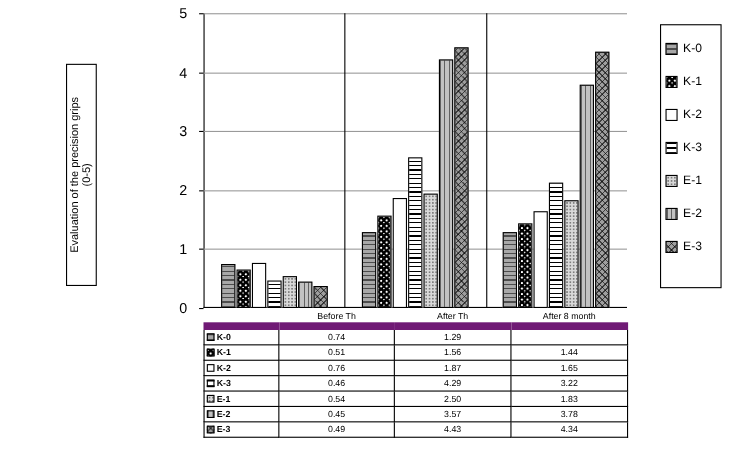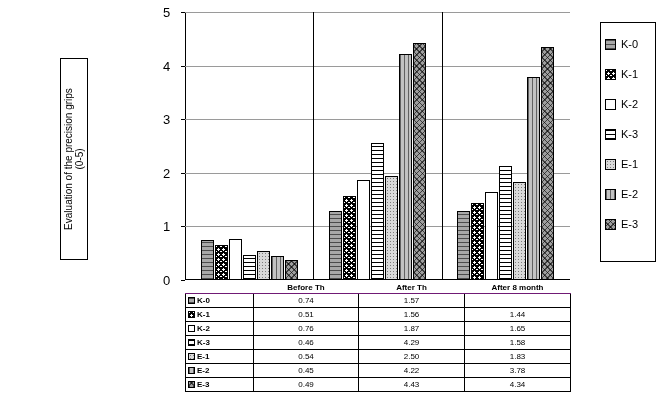--- a/index.html
+++ b/index.html
@@ -192,23 +192,23 @@
   td, th {
     border: 1px solid #000;
     font-size: 8px;
     height: 13px;
     text-align: center;
     padding: 0;
     font-weight: normal;
   }
   .hdr-row td {
     border: none;
-    border-bottom: 1px solid #701a75;
+    border-bottom: 7px solid #701a75;
     font-size: 8px;
-    font-weight: bold;
+    font-weight: normal;
     height: 12px;
   }
   .rowlabel {
     width: 68px;
     text-align: left;
     padding-left: 2px;
     font-size: 8px;
     font-weight: bold;
     white-space: nowrap;
   }
@@ -340,51 +340,51 @@
           <td></td>
           <td>Before Th</td>
           <td>After Th</td>
           <td>After 8 month</td>
         </tr>
       </thead>
       <tbody id="table-body">
           <tr>
             <td class="rowlabel"><span class="sw f-k0"></span>K-0</td>
             <td>0.74</td>
-            <td>1.57</td>
+            <td>1.29</td>
             <td></td>
           </tr>
           <tr>
             <td class="rowlabel"><span class="sw f-k1"></span>K-1</td>
             <td>0.51</td>
             <td>1.56</td>
             <td>1.44</td>
           </tr>
           <tr>
             <td class="rowlabel"><span class="sw f-k2"></span>K-2</td>
             <td>0.76</td>
             <td>1.87</td>
             <td>1.65</td>
           </tr>
           <tr>
             <td class="rowlabel"><span class="sw f-k3"></span>K-3</td>
             <td>0.46</td>
             <td>4.29</td>
-            <td>1.58</td>
+            <td>3.22</td>
           </tr>
           <tr>
             <td class="rowlabel"><span class="sw f-e1"></span>E-1</td>
             <td>0.54</td>
             <td>2.50</td>
             <td>1.83</td>
           </tr>
           <tr>
             <td class="rowlabel"><span class="sw f-e2"></span>E-2</td>
             <td>0.45</td>
-            <td>4.22</td>
+            <td>3.57</td>
             <td>3.78</td>
           </tr>
           <tr>
             <td class="rowlabel"><span class="sw f-e3"></span>E-3</td>
             <td>0.49</td>
             <td>4.43</td>
             <td>4.34</td>
           </tr>
         </tbody>
     </table>

